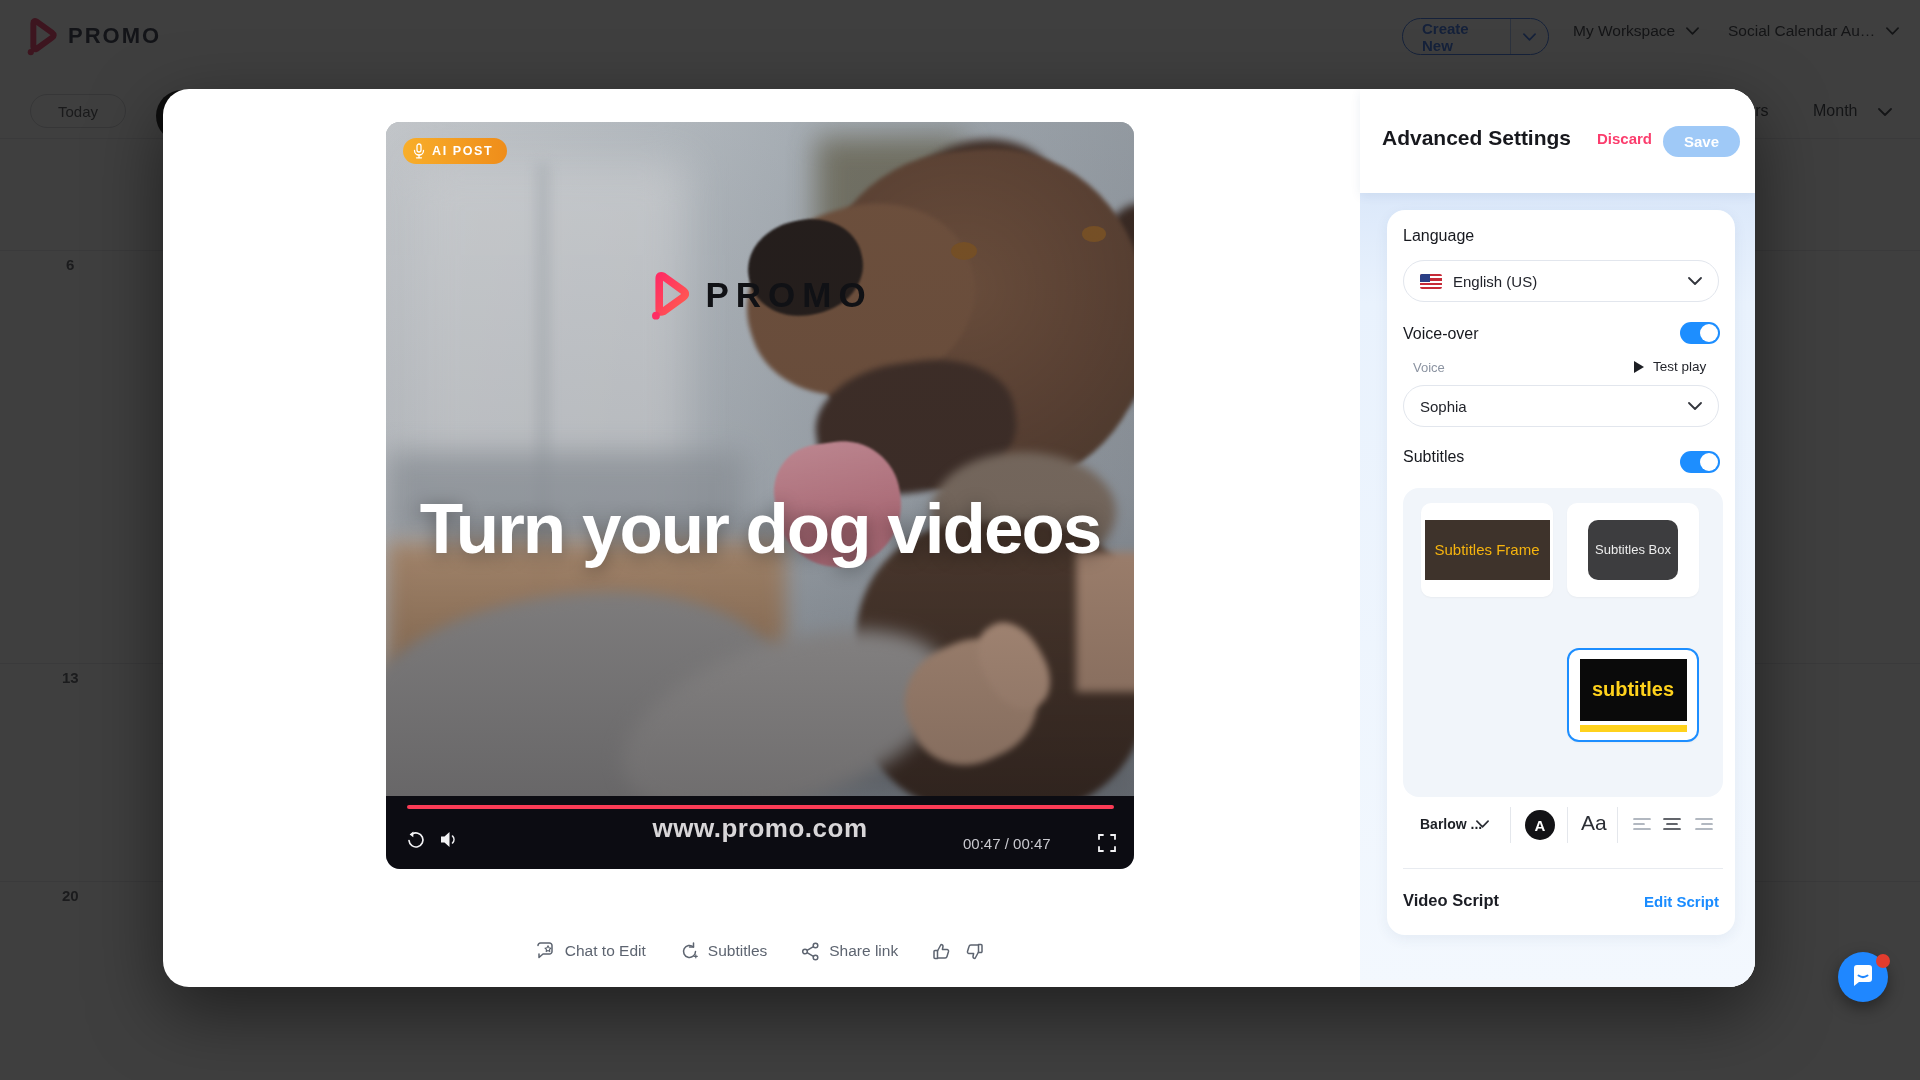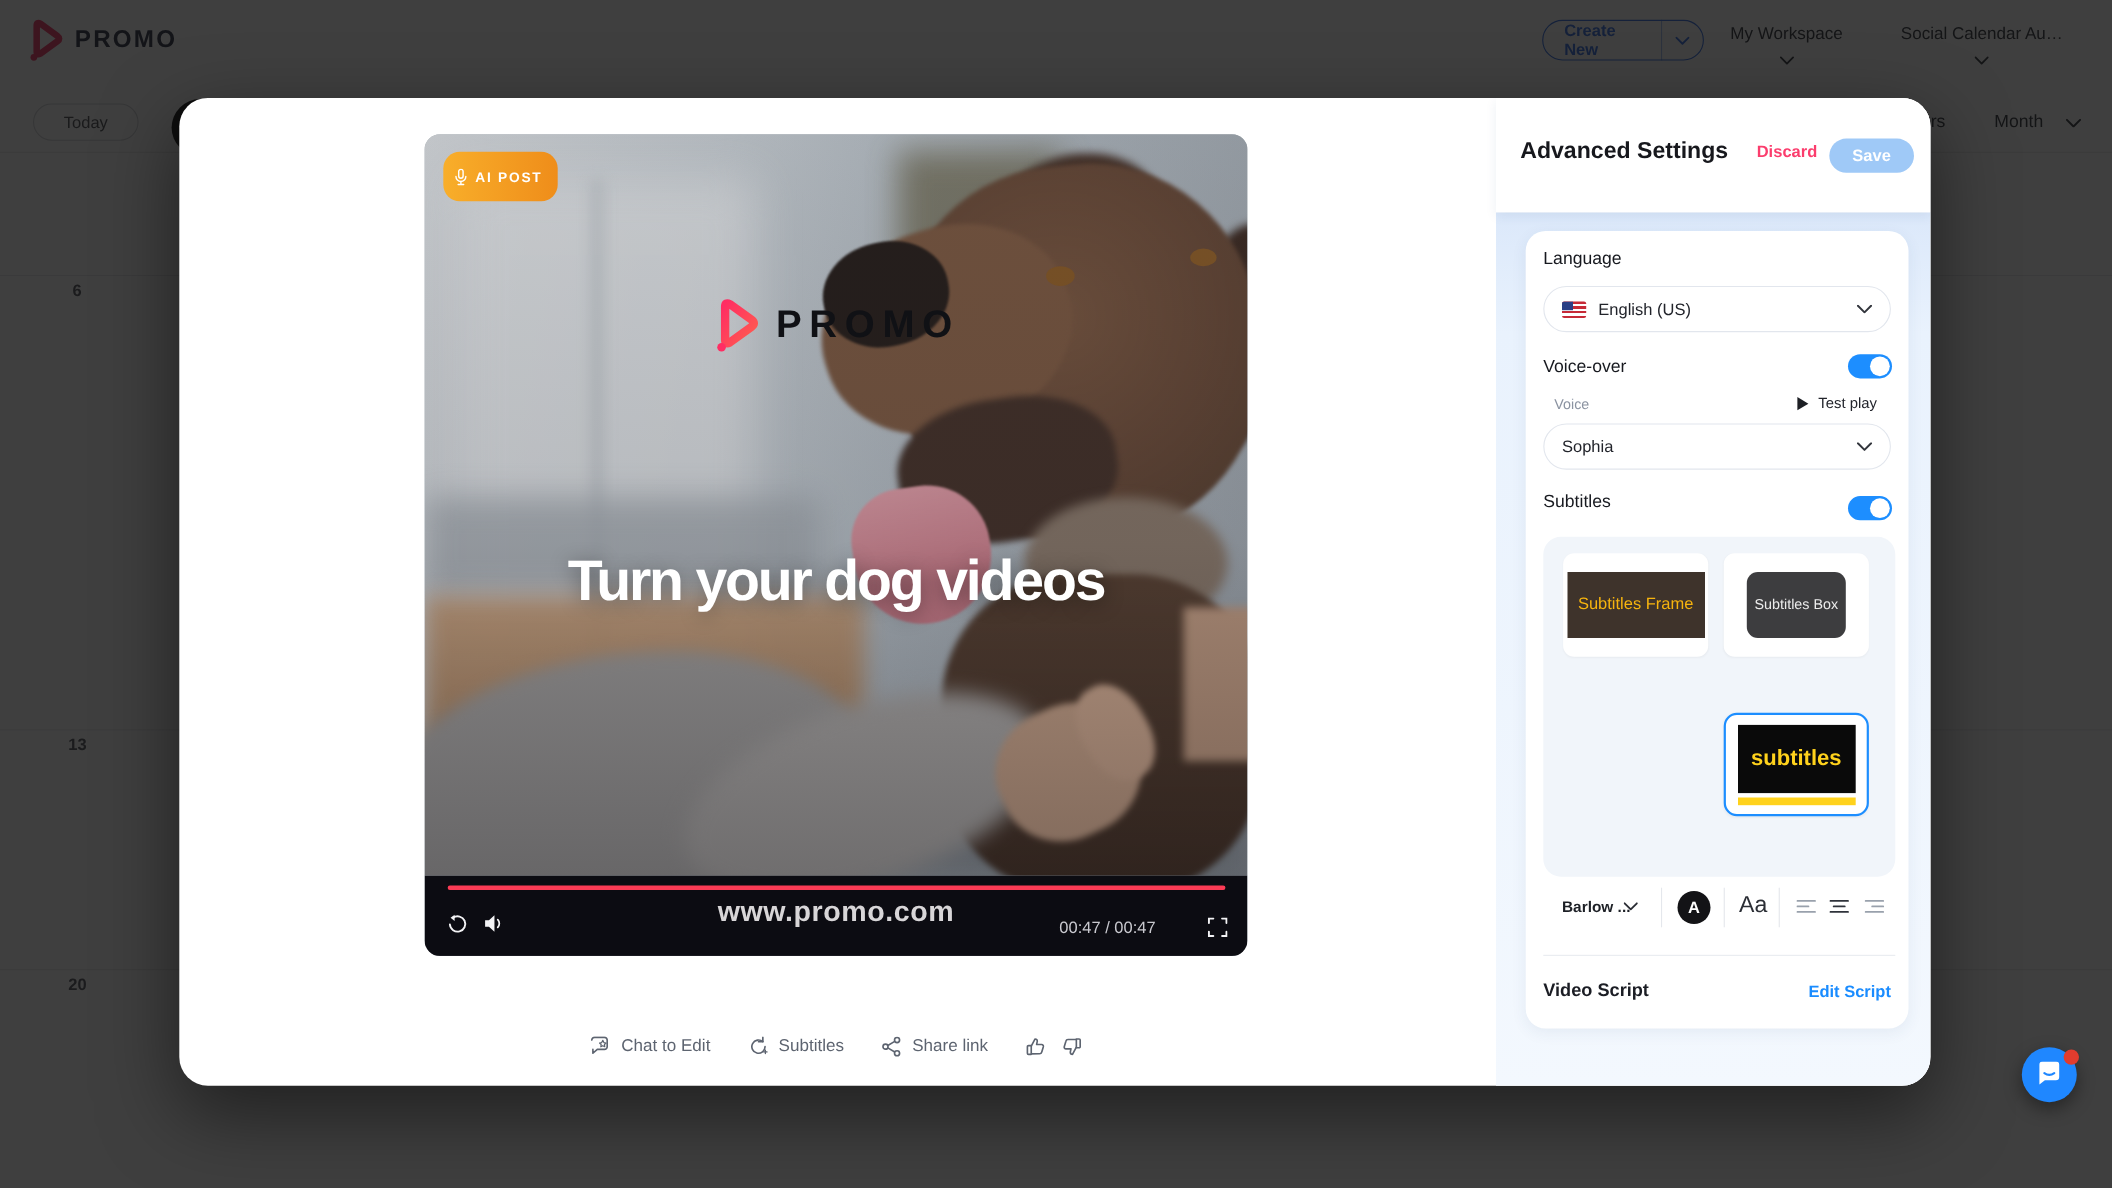--- a/index.html
+++ b/index.html
@@ -12,21 +12,21 @@
   .bg-page { position:absolute; inset:0; background:#fff; }
   .nav { position:absolute; left:0; top:0; width:1920px; height:73px; background:#fff; }
   .brand { position:absolute; left:24px; top:16px; display:flex; align-items:center; gap:10px; }
   .brand-name { font-size:22px; font-weight:800; letter-spacing:2px; color:#262a3e; }
   .create-btn { position:absolute; left:1402px; top:18px; width:147px; height:37px;
       border:1.5px solid #2e6be5; border-radius:19px; color:#2e6be5; display:flex; align-items:center; }
   .create-btn .cn-label { font-size:15px; font-weight:600; padding-left:19px; }
   .create-btn .cn-div { width:1px; height:37px; background:rgba(46,107,229,.45); margin-left:14px; }
   .create-btn .cn-chev { padding:0 12px; display:flex; align-items:center; }
   .nav-dd { position:absolute; top:22px; display:flex; align-items:center; gap:11px;
-            font-size:15.5px; color:#2a2d36;flex-direction:column; }
+            font-size:15.5px; color:#2a2d36; }
   .toolbar-pill { position:absolute; left:30px; top:94px; height:34px; padding:0 27px;
       border:1px solid #cfd1d5; border-radius:17px; display:flex; align-items:center;
       font-size:15px; color:#46484e; background:#fdfdfd; }
   .black-circle { position:absolute; left:156px; top:90px; width:52px; height:52px;
       border-radius:50%; background:#0c0c0c; }
   .bg-label { position:absolute; font-size:16px; color:#2a2d36; }
   .cal-line { position:absolute; left:0; width:1920px; height:1px; background:#e7e7ea; }
   .cal-date { position:absolute; font-size:15px; font-weight:700; color:#4b4e55; }
 
   
@@ -38,31 +38,31 @@
 
   
   .video-preview { position:absolute; left:223px; top:33px; width:748px; height:747px;
       border-radius:14px; overflow:hidden; background:#9aa1a8; }
   .scene { position:absolute; left:0; top:0; width:748px; height:674px;
       background:linear-gradient(100deg,#e3e7ea 0%,#cfd6db 32%,#b9c2c9 58%,#a3abb2 100%); overflow:hidden; }
   .blob { position:absolute; }
   .photo-tint { position:absolute; inset:0;
       background:linear-gradient(180deg,rgba(20,20,28,.16) 0%,rgba(20,20,28,.22) 55%,rgba(8,8,14,.40) 100%); }
 
-  .ai-badge { position:absolute; left:17px; top:16px; height:45px; padding:0 14px 0 10px;
+  .ai-badge { position:absolute; left:17px; top:16px; height:26px; padding:0 14px 0 10px;
       border-radius:15px; background:linear-gradient(90deg,#f8ae2a,#ef8d1a);
       display:flex; align-items:center; gap:7px; color:#fff; }
   .ai-badge span { font-size:12.5px; font-weight:700; letter-spacing:1.6px; }
 
   .watermark { position:absolute; left:0; top:148px; width:100%; display:flex;
       align-items:center; justify-content:center; gap:14px; }
   .watermark .wm-text { font-size:35px; font-weight:700; letter-spacing:7px; color:#101115; }
 
   .headline { position:absolute; left:0; top:352px; width:100%; text-align:center;
-      color:#fff; font-size:52px; font-weight:700; letter-spacing:-2px; line-height:109px;
+      color:#fff; font-size:71px; font-weight:700; letter-spacing:-2px; line-height:109px;
       text-shadow:0 3px 18px rgba(0,0,0,.38); }
 
   .controls { position:absolute; left:0; top:674px; width:748px; height:73px; background:#0c0c12; }
   .progress { position:absolute; left:21px; top:9px; width:707px; height:4px;
       border-radius:2px; background:#fb3b55; }
   .ctrl-ic { position:absolute; color:#f3f3f5; display:flex; }
   .vp-url { position:absolute; left:0; top:17px; width:100%; text-align:center;
       font-size:26px; font-weight:700; letter-spacing:.5px; color:#d8d6d8; }
   .vp-time { position:absolute; left:577px; top:39px; width:96px; font-size:15px; color:#c9c9cf; }
 

